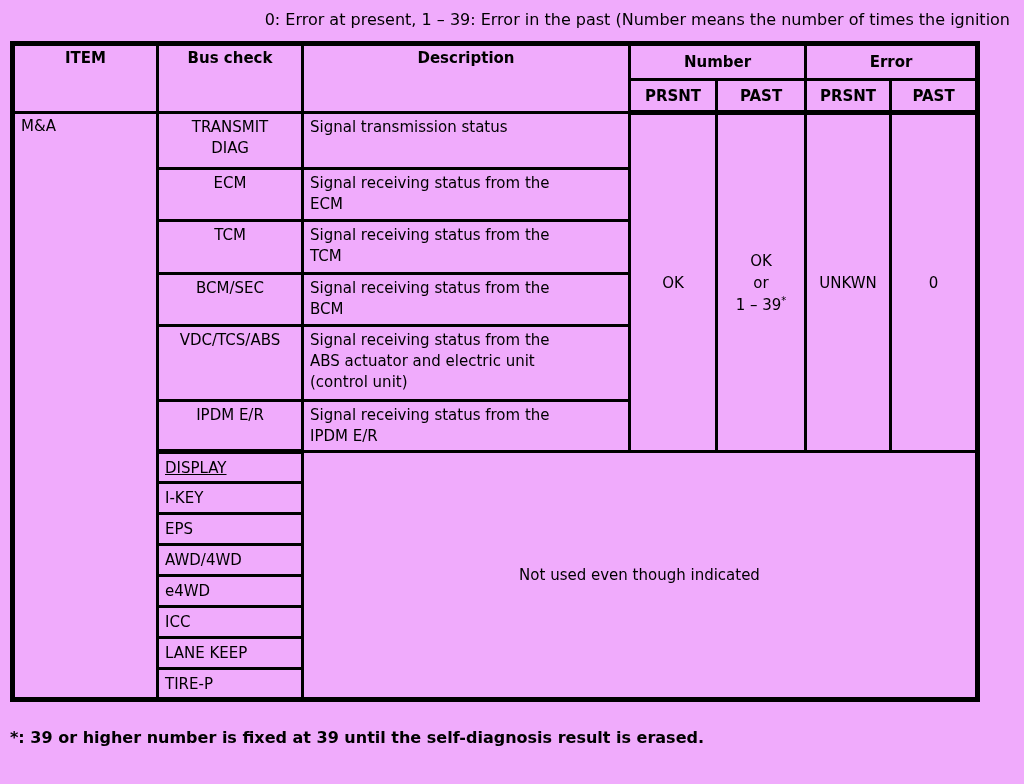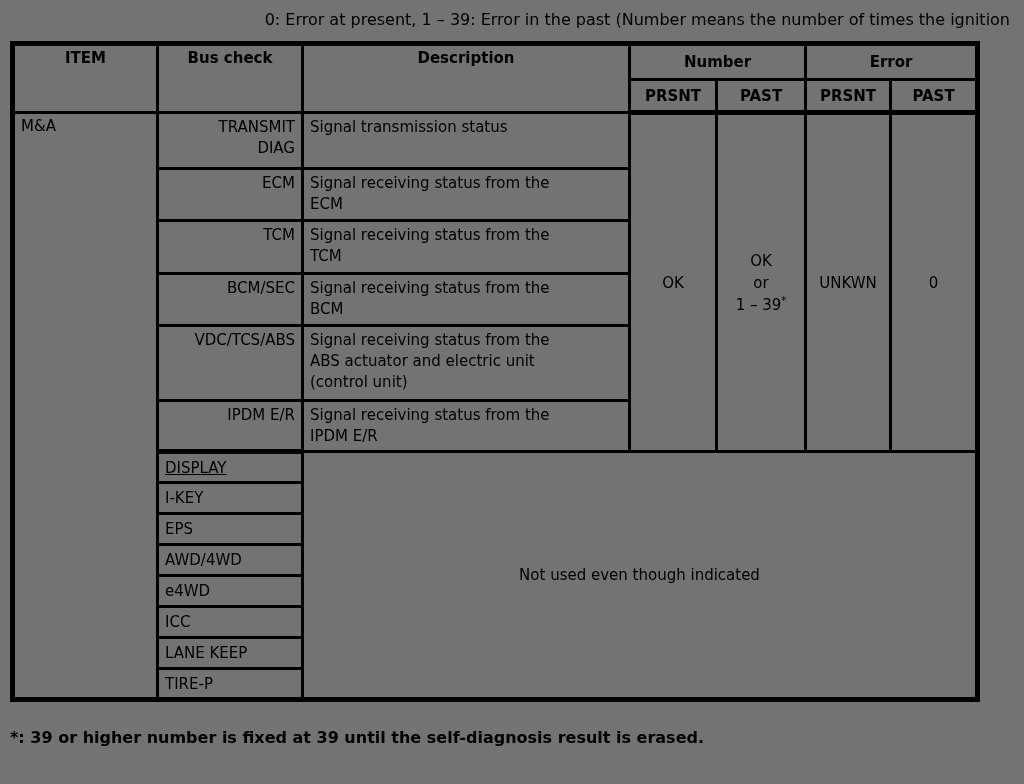--- a/index.html
+++ b/index.html
@@ -6,21 +6,21 @@
     margin: 0;
     padding: 0;
     background: #ffffff;
     color: #000000;
     font-family: "DejaVu Sans", "Liberation Sans", sans-serif;
   }
   .page {
     position: relative;
     width: 1024px;
     height: 784px;
-    background: #737373;
+    background: #f0abfc;
     overflow: hidden;
   }
   .note {
     padding: 7px 14px 0 10px;
     text-align: right;
     font-size: 16px;
     line-height: 25px;
   }
   table.diag {
     table-layout: fixed;
@@ -45,21 +45,21 @@
   tr.hr1 { height: 36px; }
   tr.hr2 { height: 33px; }
   tr.hr2 th { border-bottom-width: 5px; }
   th.span2 { vertical-align: top; padding-top: 9px; border-bottom-width: 5px; }
   td.item-cell {
     vertical-align: top;
     text-align: left;
   }
   td.bus {
     vertical-align: top;
-    text-align: right;
+    text-align: center;
     white-space: pre-line;
     line-height: 21px;
     padding-right: 14px;
   }
   td.desc {
     vertical-align: top;
     text-align: left;
     white-space: pre-line;
     line-height: 21px;
   }

